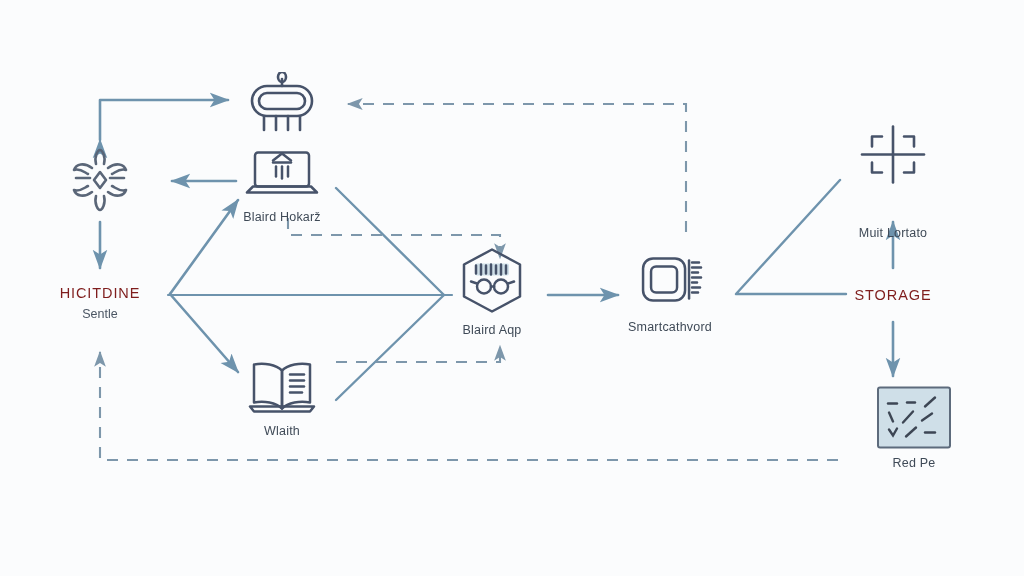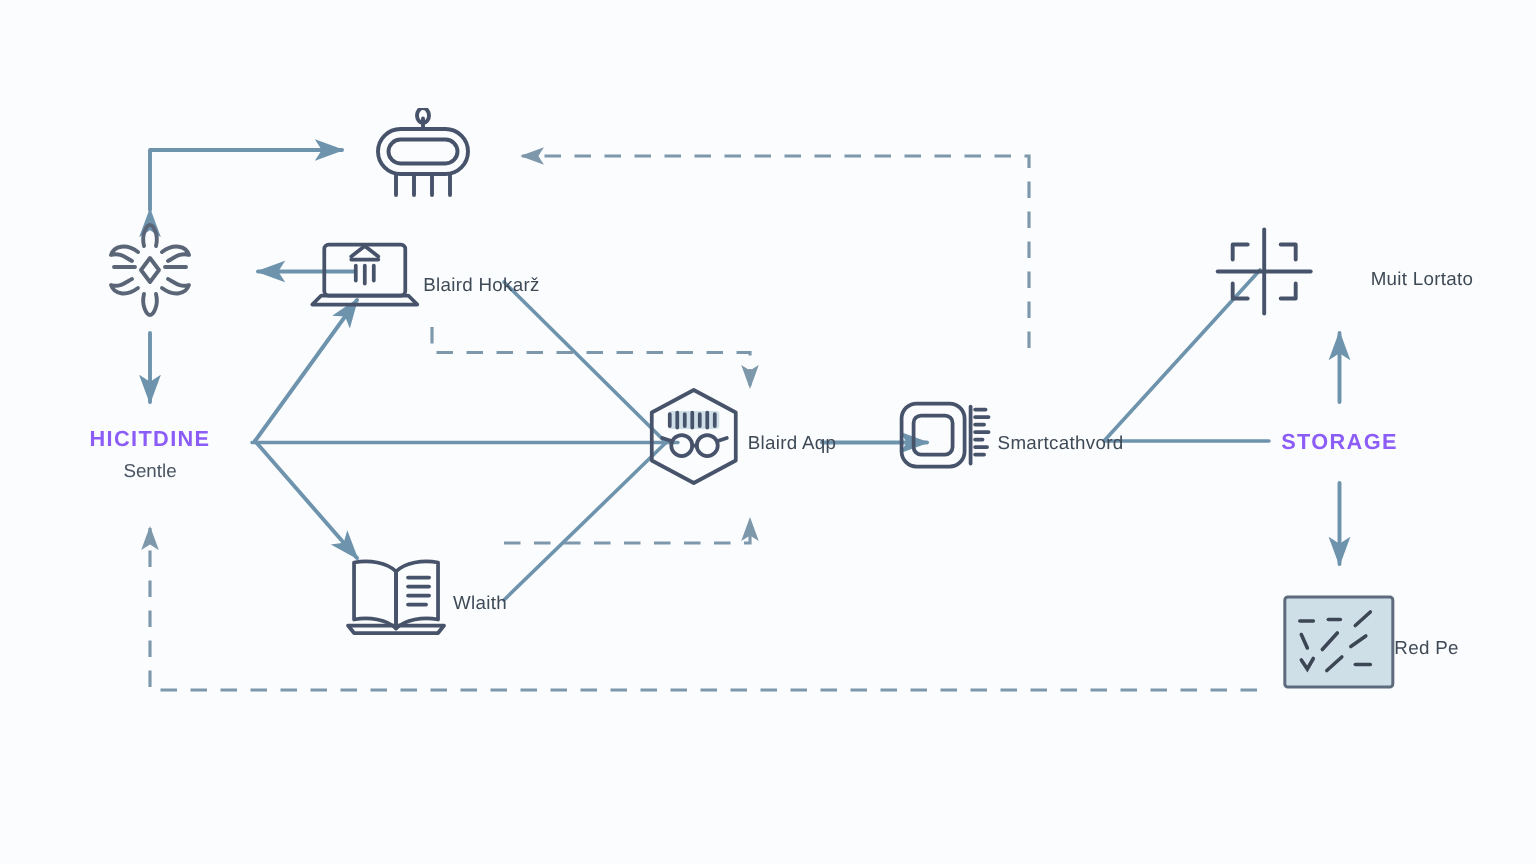--- a/index.html
+++ b/index.html
@@ -23,21 +23,21 @@
     left: 0;
     top: 0;
     width: 1024px;
     height: 576px;
     pointer-events: none;
   }
   .node {
     position: absolute;
     transform: translate(-50%, -50%);
     display: flex;
-    flex-direction: row;
+    flex-direction: column;
     align-items: center;
     justify-content: space-between;
   }
   .node .glyph {
     display: flex;
     align-items: center;
     justify-content: center;
   }
   .node .cap {
     margin-top: 7px;
@@ -48,22 +48,22 @@
   }
   .textnode {
     position: absolute;
     transform: translate(-50%, -50%);
     display: flex;
     flex-direction: column;
     align-items: center;
   }
   .textnode .title {
     font-size: 14.5px;
-    font-weight: bold;
-    color: #8b5cf6;
+    font-weight: normal;
+    color: #7f1d1d;
     letter-spacing: 0.9px;
     white-space: nowrap;
   }
   .textnode .sub {
     margin-top: 6px;
     font-size: 12.5px;
     color: #4a5563;
     white-space: nowrap;
   }
   .redpe-box {

